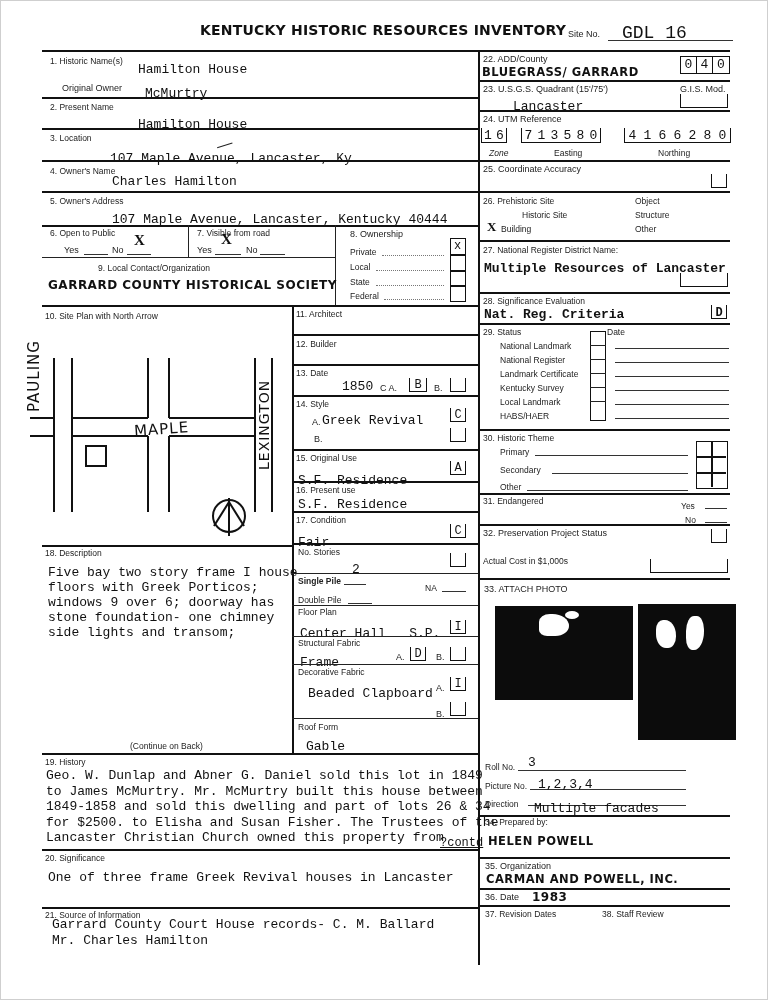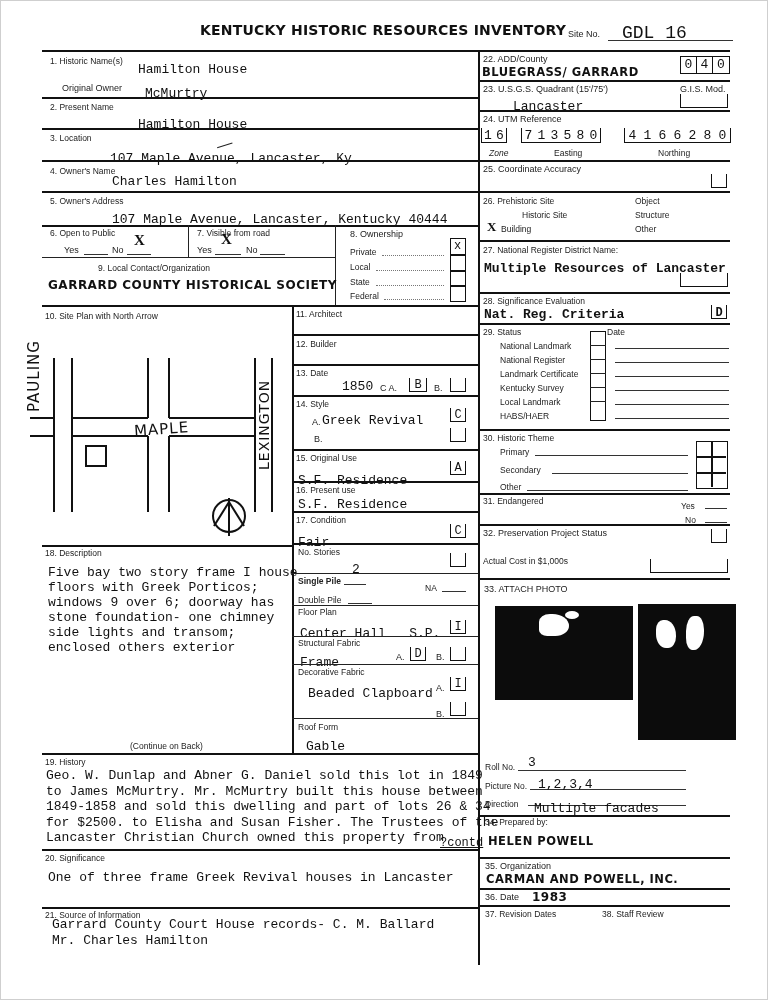--- a/index.html
+++ b/index.html
@@ -132,21 +132,20 @@
 
 <div class="hl" style="left:42px; top:545px; width:250px;"></div>
 
 <div class="lbl" style="left:45px; top:548px;">18. Description</div>
 <div class="abs" style="left:48px; top:565px;">
   <div class="tw" style="position:static;">Five bay two story frame I house</div>
   <div class="tw" style="position:static;">floors with Greek Porticos;</div>
   <div class="tw" style="position:static;">windows 9 over 6; doorway has</div>
   <div class="tw" style="position:static;">stone foundation- one chimney</div>
   <div class="tw" style="position:static;">side lights and transom;</div>
-  <div class="tw" style="position:static;">enclosed others exterior</div>
 </div>
 <div class="lbl" style="left:130px; top:741px;">(Continue on Back)</div>
 
 <div class="lbl" style="left:296px; top:309px;">11. Architect</div>
 <div class="hl" style="left:292px; top:334px; width:186px;"></div>
 <div class="lbl" style="left:296px; top:339px;">12. Builder</div>
 <div class="hl" style="left:292px; top:364px; width:186px;"></div>
 
 <div class="lbl" style="left:296px; top:368px;">13. Date</div>
 <div class="tw" style="left:342px; top:379px;">1850</div>

